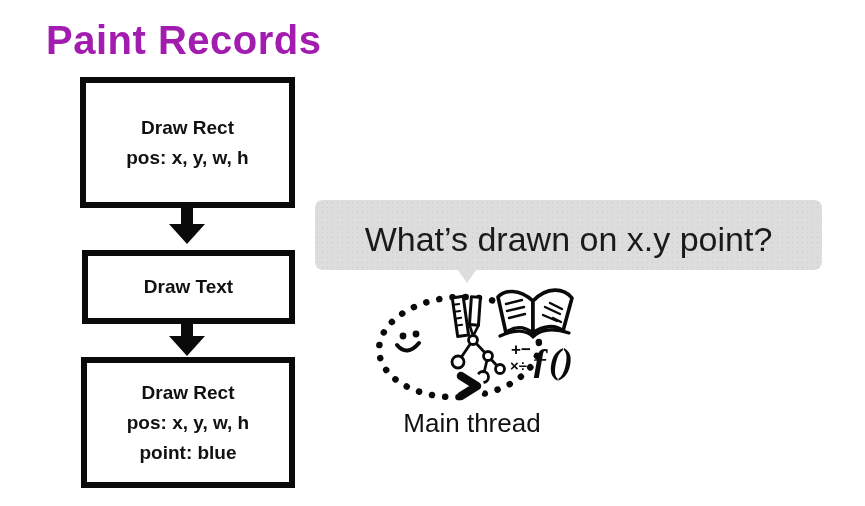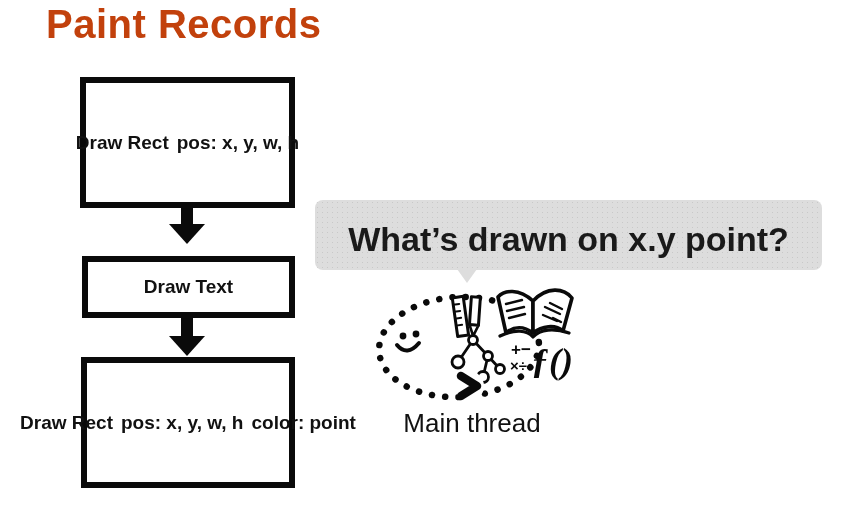--- a/index.html
+++ b/index.html
@@ -11,46 +11,46 @@
   .canvas {
     position: relative;
     width: 865px;
     height: 506px;
     background: #ffffff;
     overflow: hidden;
   }
   .slide-title {
     position: absolute;
     left: 46px;
-    top: 2px;
+    top: 18px;
     font-size: 40px;
     font-weight: 700;
     letter-spacing: 0.5px;
-    color: #c2410c;
+    color: #a21caf;
     white-space: nowrap;
   }
   .flow-box {
     position: absolute;
     background: #ffffff;
     border: 6px solid #0a0a0a;
     display: flex;
+    flex-direction: column;
     align-items: center;
     justify-content: center;
     text-align: center;
-    gap: 8px;
   }
   .flow-box .line {
     font-size: 19px;
     font-weight: 700;
     line-height: 30px;
     color: #111111;
     white-space: nowrap;
   }
   #box1 { left: 80px;  top: 77px;  width: 215px; height: 131px; }
-  #box2 { left: 82px;  top: 256px; width: 213px; height: 62px;  }
+  #box2 { left: 82px;  top: 250px; width: 213px; height: 74px;  }
   #box3 { left: 81px;  top: 357px; width: 214px; height: 131px; }
   .arrow-stem {
     position: absolute;
     width: 12px;
     background: #0a0a0a;
   }
   .arrow-head {
     position: absolute;
     width: 0; height: 0;
     border-left: 18px solid transparent;
@@ -70,21 +70,21 @@
     background-color: #dddddd;
     background-image: radial-gradient(#c8c8c8 0.9px, rgba(0,0,0,0) 0.9px);
     background-size: 5px 5px;
     border-radius: 8px;
     display: flex;
     align-items: center;
     justify-content: center;
   }
   .speech-bubble .bubble-text {
     font-size: 34px;
-    font-weight: 700;
+    font-weight: 400;
     color: #1a1a1a;
     white-space: nowrap;
     margin-top: 9px;
   }
   .bubble-tail {
     position: absolute;
     left: 457px;
     top: 269px;
     width: 0; height: 0;
     border-left: 10px solid transparent;
@@ -128,21 +128,21 @@
   <div class="flow-box" id="box2">
     <div class="line">Draw Text</div>
   </div>
 
   <div class="arrow-stem" id="arrow2-stem"></div>
   <div class="arrow-head" id="arrow2-head"></div>
 
   <div class="flow-box" id="box3">
     <div class="line">Draw Rect</div>
     <div class="line">pos: x, y, w, h</div>
-    <div class="line">color: point</div>
+    <div class="line">point: blue</div>
   </div>
 
   <div class="speech-bubble">
     <span class="bubble-text">What’s drawn on x.y point?</span>
   </div>
   <div class="bubble-tail"></div>
 
   <svg class="doodle" viewBox="0 0 235 125" fill="none" stroke="#0a0a0a" stroke-linecap="round" stroke-linejoin="round">
 
     <ellipse cx="94" cy="64" rx="80" ry="50" transform="rotate(-3 94 64)" stroke-width="6.5" stroke-dasharray="0.1 13.2"></ellipse>

